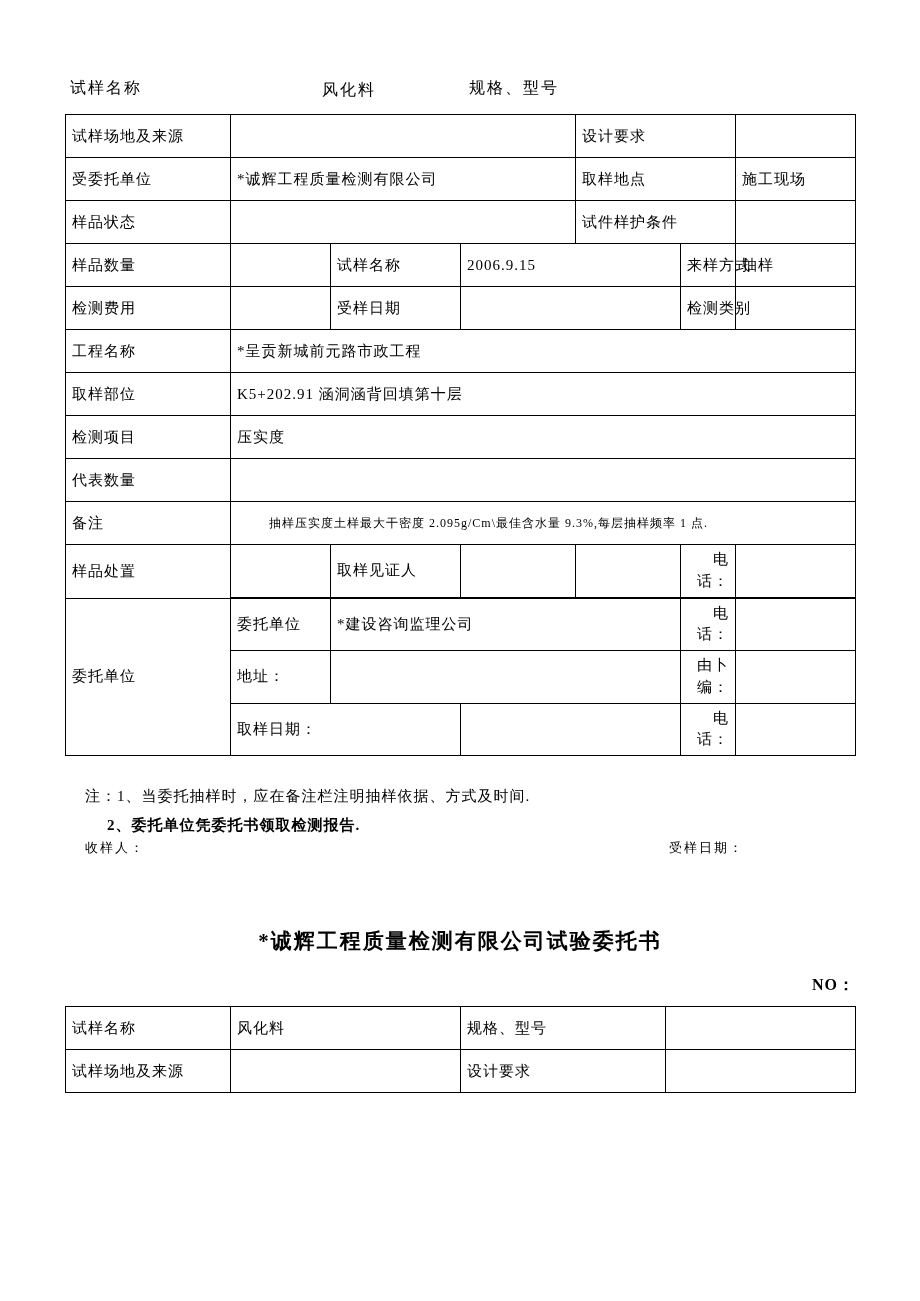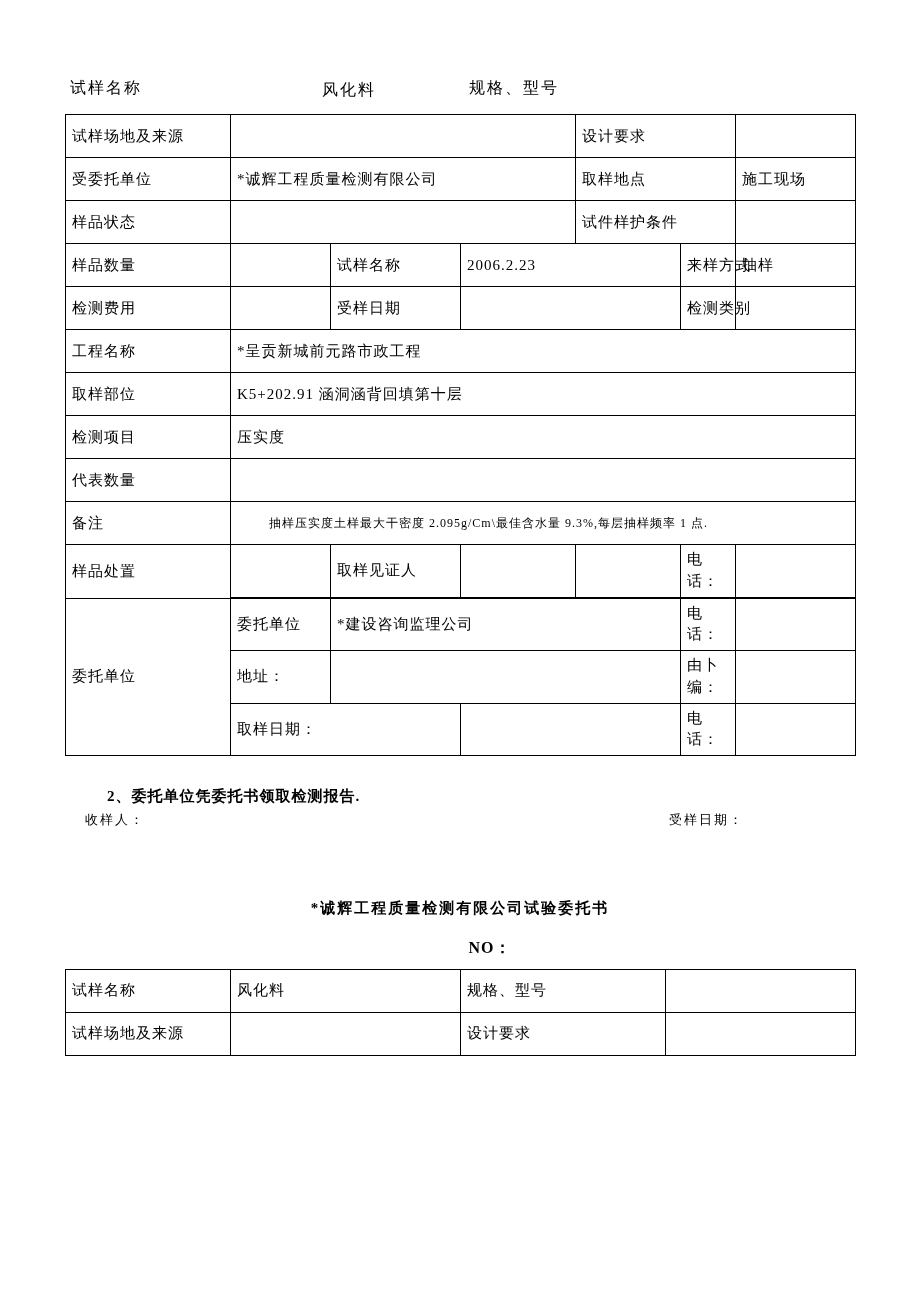--- a/index.html
+++ b/index.html
@@ -62,21 +62,21 @@
   .tall-2 { height: 72px; }
   .tall-3 { height: 70px; }
   .center { text-align: left; }
   .remark-text {
     line-height: 1.9;
     text-indent: 32px;
     letter-spacing: 1px;
     font-size: 12px;
   }
   .phone-cell {
-    text-align: left;
+    text-align: right;
     line-height: 1.45;
     font-size: 15px;
     letter-spacing: 1px;
   }
   .sample-handle-label {
     letter-spacing: 3px;
   }
   .entrust-label {
     letter-spacing: 3px;
   }
@@ -102,27 +102,27 @@
   .receiver-row .right {
     position: absolute;
     left: 604px;
     top: 0;
   }
 
   
   .doc-title {
     margin-top: 62px;
     text-align: center;
-    font-size: 15px;
+    font-size: 21px;
     font-weight: bold;
     letter-spacing: 2px;
   }
   .no-line {
     margin-top: 20px;
-    text-align: center;
+    text-align: right;
     font-size: 16px;
     font-weight: bold;
     letter-spacing: 1px;
     padding-left: 60px;
   }
   table.doc2 {
     margin-top: 10px;
     width: 790px;
     border-collapse: collapse;
     table-layout: fixed;
@@ -173,21 +173,21 @@
       <tr>
         <td class="c-label">样品状态</td>
         <td colspan="3"></td>
         <td colspan="2" class="c-label">试件样护条件</td>
         <td></td>
       </tr>
       <tr>
         <td class="c-label">样品数量</td>
         <td></td>
         <td class="c-label">试样名称</td>
-        <td colspan="2">2006.2.23</td>
+        <td colspan="2">2006.9.15</td>
         <td colspan="1" class="c-label nowrap">来样方式</td>
         <td>抽样</td>
       </tr>
       <tr>
         <td class="c-label">检测费用</td>
         <td></td>
         <td class="c-label">受样日期</td>
         <td colspan="2"></td>
         <td colspan="1" class="c-label nowrap">检测类别</td>
         <td></td>
@@ -247,20 +247,21 @@
       <tr>
         <td colspan="2" class="tall-2 center">取样日期：</td>
         <td colspan="2" class="tall-2"></td>
         <td class="tall-2 phone-cell">电话：</td>
         <td class="tall-2"></td>
       </tr>
     </tbody>
   </table>
 
   <div class="notes">
+    <div>注：1、当委托抽样时，应在备注栏注明抽样依据、方式及时间.</div>
     <div class="n2">2、委托单位凭委托书领取检测报告.</div>
   </div>
 
   <div class="receiver-row">
     <span>收样人：</span>
     <span class="right">受样日期：</span>
   </div>
 
   <div class="doc-title">*诚辉工程质量检测有限公司试验委托书</div>
   <div class="no-line">NO：</div>

